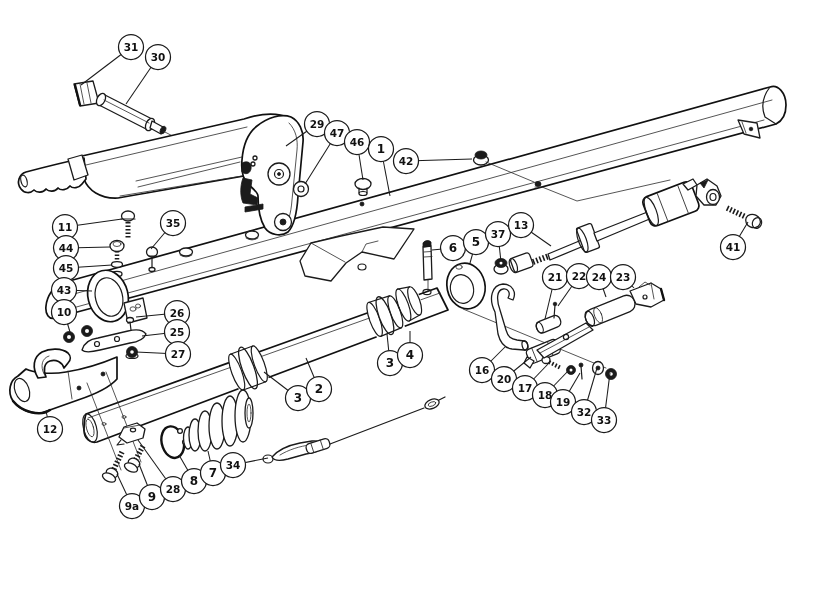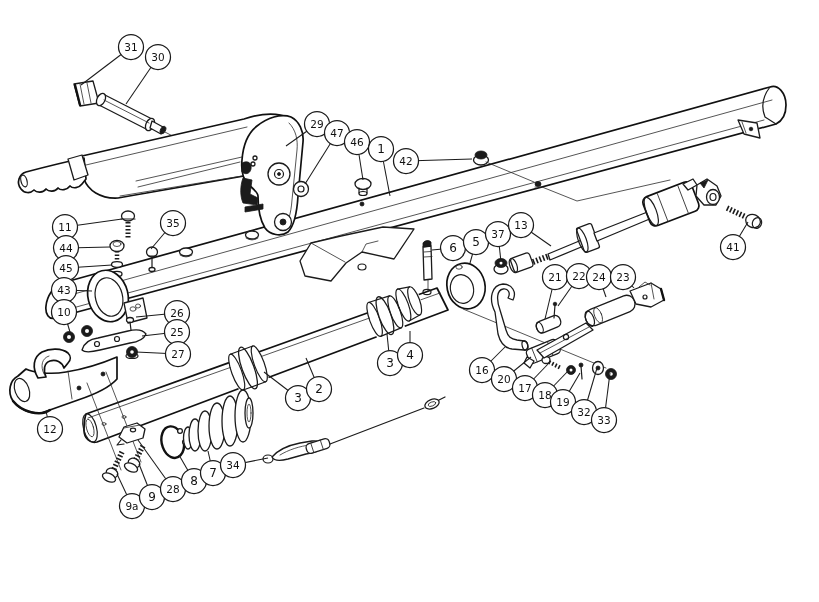--- a/index.html
+++ b/index.html
@@ -1,16 +1,16 @@
 <!DOCTYPE html>
 <html><head>
 <meta charset="utf-8">
 <style>
   html,body{margin:0;padding:0;background:#ffffff;}
-  .page{width:819px;height:602px;background:#ffffff;position:relative;overflow:hidden;}
+  .page{width:819px;height:602px;background:#ffffff;position:relative;overflow:hidden;font-weight:bold;}
   svg{display:block;}
   
   .ink{stroke:#1b1b1b;fill:none;stroke-width:1.2;stroke-linecap:round;stroke-linejoin:round;}
   .ink-thin{stroke:#2a2a2a;fill:none;stroke-width:0.8;stroke-linecap:round;}
   .ink-heavy{stroke:#111;fill:none;stroke-width:2.4;stroke-linecap:round;stroke-linejoin:round;}
   .white{fill:#ffffff;stroke:#1b1b1b;stroke-width:1.3;stroke-linejoin:round;}
   .white-h{fill:#ffffff;stroke:#111;stroke-width:1.7;stroke-linejoin:round;}
   .dark{fill:#1b1b1b;stroke:#1b1b1b;stroke-width:0.8;stroke-linejoin:round;}
   .thread{stroke:#1b1b1b;fill:none;stroke-dasharray:1.6 1.9;stroke-linecap:butt;}
   #callout-layer line{stroke:#1b1b1b;stroke-width:1.05;}

